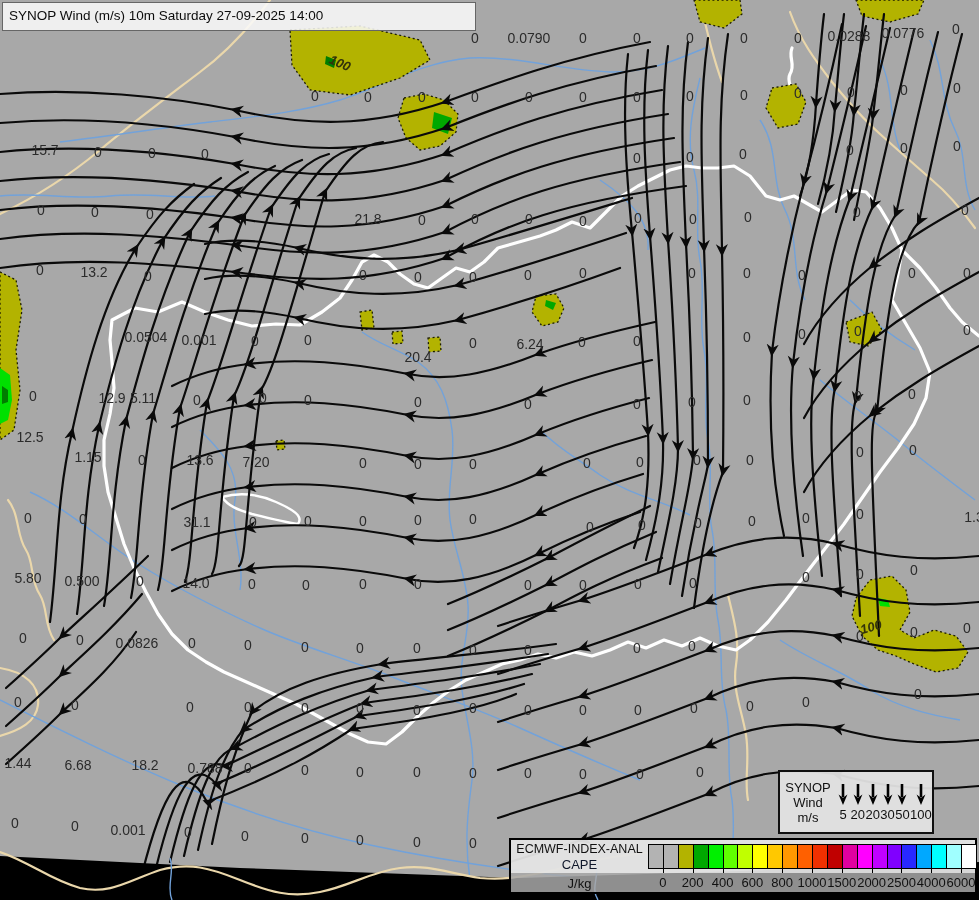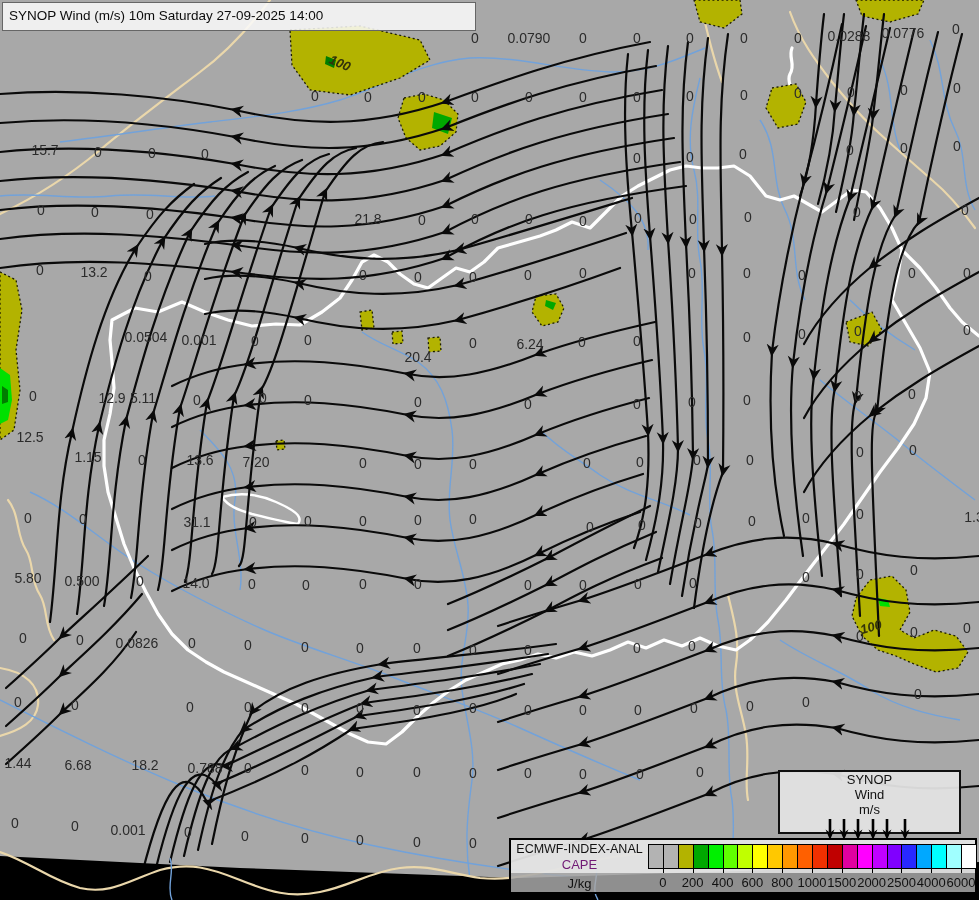--- a/index.html
+++ b/index.html
@@ -13,33 +13,33 @@
   .patch{fill:#b3b300;stroke:#1c1c00;stroke-width:1.3;stroke-dasharray:2 2.6;}
   .pgreen{fill:#00a800;stroke:none;}
   .pbgreen{fill:#00e000;stroke:none;}
   .pdgreen{fill:#007d00;stroke:none;}
   #labels{position:absolute;left:0;top:0;width:100%;height:100%;pointer-events:none;}
   .st{position:absolute;transform:translate(-50%,-50%);font-size:14px;color:#2b2b2b;white-space:nowrap;}
   .cl{position:absolute;transform:translate(-50%,-50%);font-size:13px;font-style:italic;color:#33330a;font-weight:bold;white-space:nowrap;}
   #titlebox{position:absolute;left:2px;top:2px;width:458px;background:rgba(250,250,250,0.86);
             border:1px solid #666;padding:2px 8px 4px 6px;}
   #titlebox div{font-size:13.5px;line-height:21px;color:#0c0c0c;white-space:nowrap;}
-  #windleg{position:absolute;left:778px;top:770px;width:183px;height:64px;
+  #windleg{position:absolute;left:778px;top:770px;width:156px;height:64px;
            background:rgba(226,226,226,0.95);border:2px solid #101010;box-sizing:border-box;
-           display:flex;align-items:center;flex-direction:column;}
+           display:flex;align-items:center;}
   .wl-title{width:56px;text-align:center;font-size:13px;color:#111;line-height:15px;}
   .wl-arrows{flex:1;display:flex;justify-content:space-around;align-items:center;}
   .wl-col{display:flex;flex-direction:column;align-items:center;}
   .wl-col span{font-size:13px;color:#111;margin-top:1px;}
   #capeleg{position:absolute;left:509px;top:838px;width:468px;height:56px;
            border:2px solid #000;box-sizing:border-box;}
   .cl-topstrip{position:absolute;left:0;top:0;width:100%;height:33px;background:rgba(228,228,228,0.95);}
   .cl-botstrip{position:absolute;left:0;top:33px;width:100%;height:19px;background:rgba(168,168,168,0.85);}
   .cl-product{position:absolute;left:0;top:2px;width:137px;text-align:center;font-size:12.5px;color:#111;}
-  .cl-param{position:absolute;left:0;top:17px;width:137px;text-align:center;font-size:13px;color:#701a75;}
+  .cl-param{position:absolute;left:0;top:17px;width:137px;text-align:center;font-size:13px;color:#0f172a;}
   .cl-units{position:absolute;left:0;top:36px;width:137px;text-align:center;font-size:13px;color:#111;}
   .cape-box{position:absolute;top:4px;height:25px;box-sizing:border-box;border:1px solid #000;}
   .cape-tick{position:absolute;top:29px;width:1px;height:4px;background:#000;}
   .cape-lab{position:absolute;top:35px;transform:translateX(-50%);font-size:13px;color:#111;}
 </style>
 </head>
 <body>
 
 <div id="app">
 

